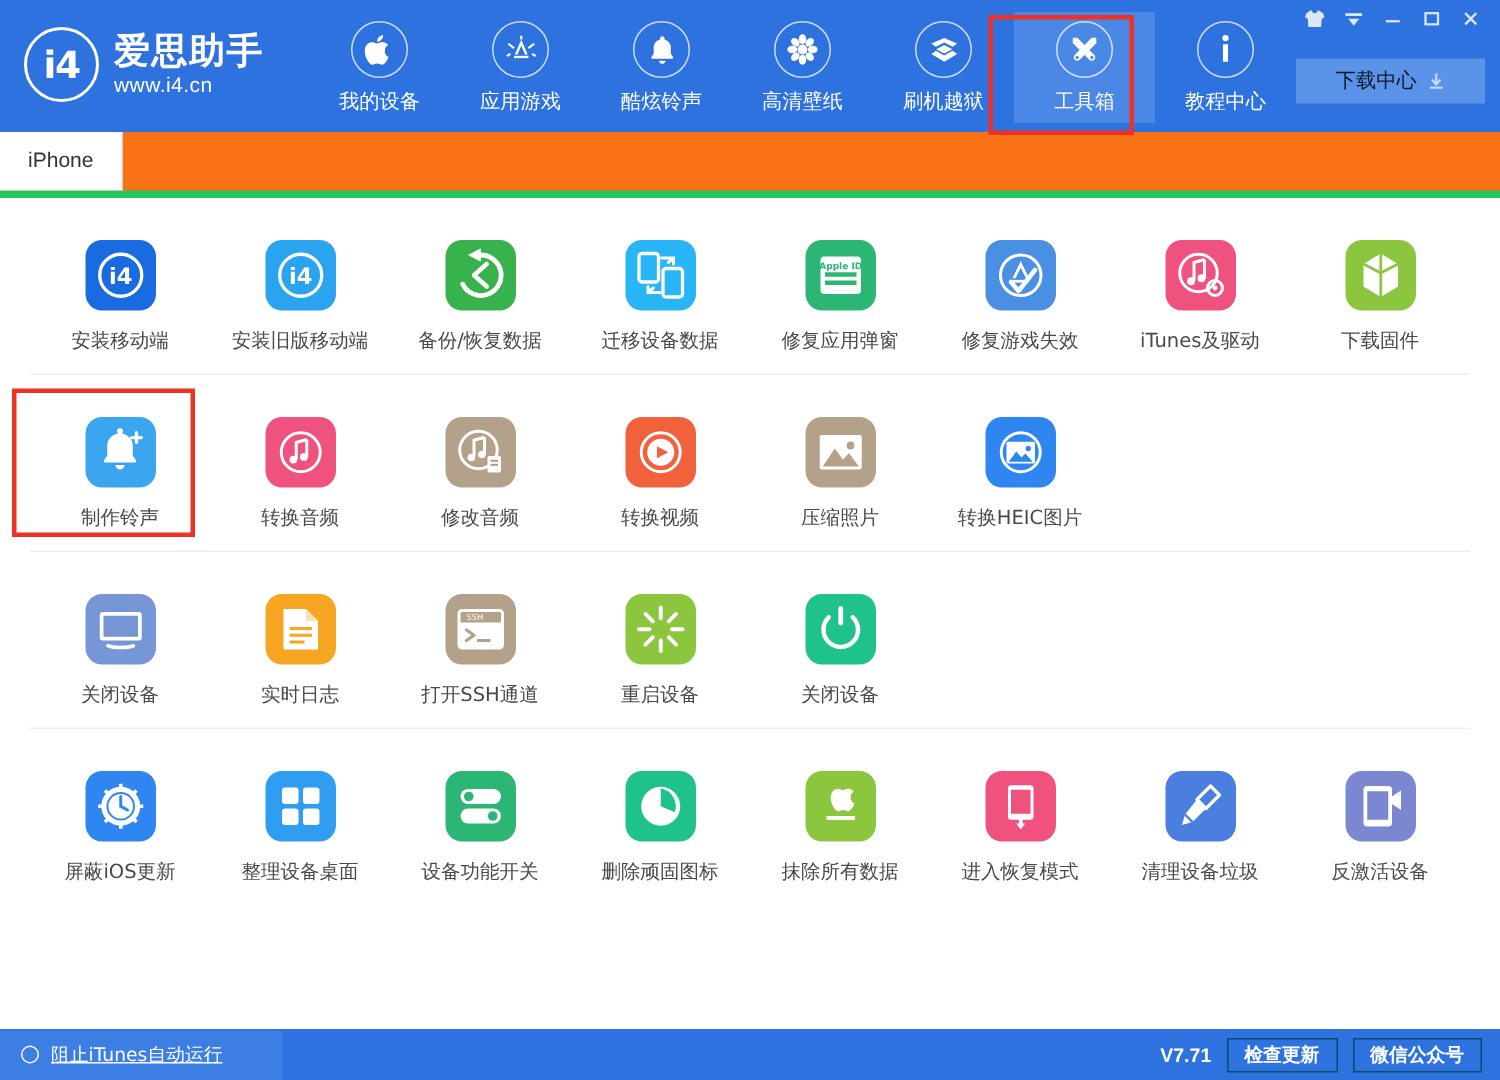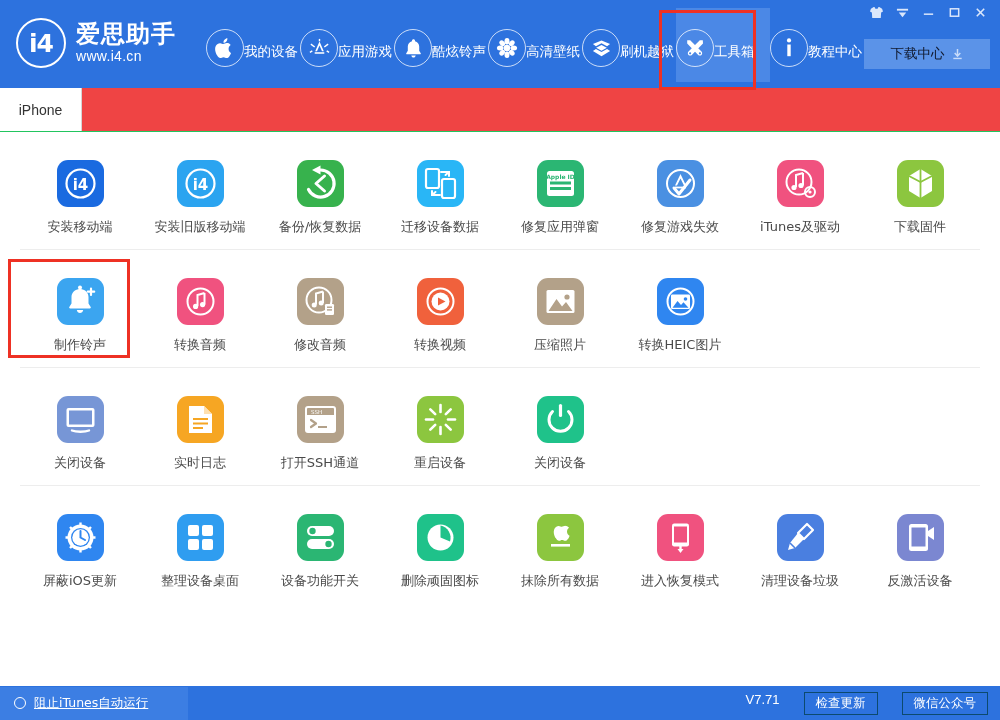--- a/index.html
+++ b/index.html
@@ -55,21 +55,21 @@
     font-family: "Liberation Sans", sans-serif;
   }
 
   
   .nav {
     display: flex; align-items: flex-start;
     margin-left: 10px; margin-top: 8px;
   }
   .nav-item {
     width: 94px; height: 74px;
-    display: flex; flex-direction: row; align-items: center;
+    display: flex; flex-direction: column; align-items: center;
     justify-content: flex-start;
     padding-top: 6px;
     cursor: pointer;
     position: relative;
   }
   .nav-item.active { background: #4b88e6; }
   .nav-item .nav-circle {
     width: 38px; height: 38px; border-radius: 50%;
     border: 1.5px solid rgba(255,255,255,0.75);
     display: flex; align-items: center; justify-content: center;
@@ -107,23 +107,23 @@
     gap: 6px; cursor: pointer;
   }
   .download-center .dc-label {
     font-size: 13.5px; color: #0f172a;
     font-family: "DejaVu Sans", sans-serif;
   }
 
   
   .tabstrip {
     height: 44px; flex: 0 0 44px;
-    background: #ef4444;
+    background: #f97316;
     display: flex; align-items: flex-end;
-    border-bottom: 1px solid #22c55e;
+    border-bottom: 5px solid #22c55e;
   }
   .tab {
     height: 43px; min-width: 82px;
     padding: 0 18px;
     background: #ffffff;
     display: flex; align-items: center; justify-content: center;
     font-size: 14px; color: #333;
     cursor: pointer;
     border-right: 1px solid #d5d5d5;
     font-family: "Liberation Sans", sans-serif;
@@ -187,22 +187,22 @@
   .radio-ring {
     width: 12px; height: 12px; border-radius: 50%;
     border: 1.5px solid #ffffff; flex: 0 0 12px;
   }
   .status-left .sl-label {
     font-size: 12.5px; color: #ffffff;
     text-decoration: underline;
     font-family: "DejaVu Sans", sans-serif;
   }
   .status-right {
-    margin-left: auto; display: flex; 
-    gap: 24px; padding-right: 12px;
+    margin-left: auto; display: flex; align-items: center;
+    gap: 10px; padding-right: 12px; font-weight: bold;
   }
   .version {
     font-size: 13px; color: #ffffff;
     font-family: "Liberation Sans", sans-serif;
   }
   .sbtn {
     height: 23px; padding: 0 11px;
     border: 1px solid #0c4a6e;
     display: flex; align-items: center; justify-content: center;
     font-size: 12.5px; color: #ffffff; cursor: pointer;

